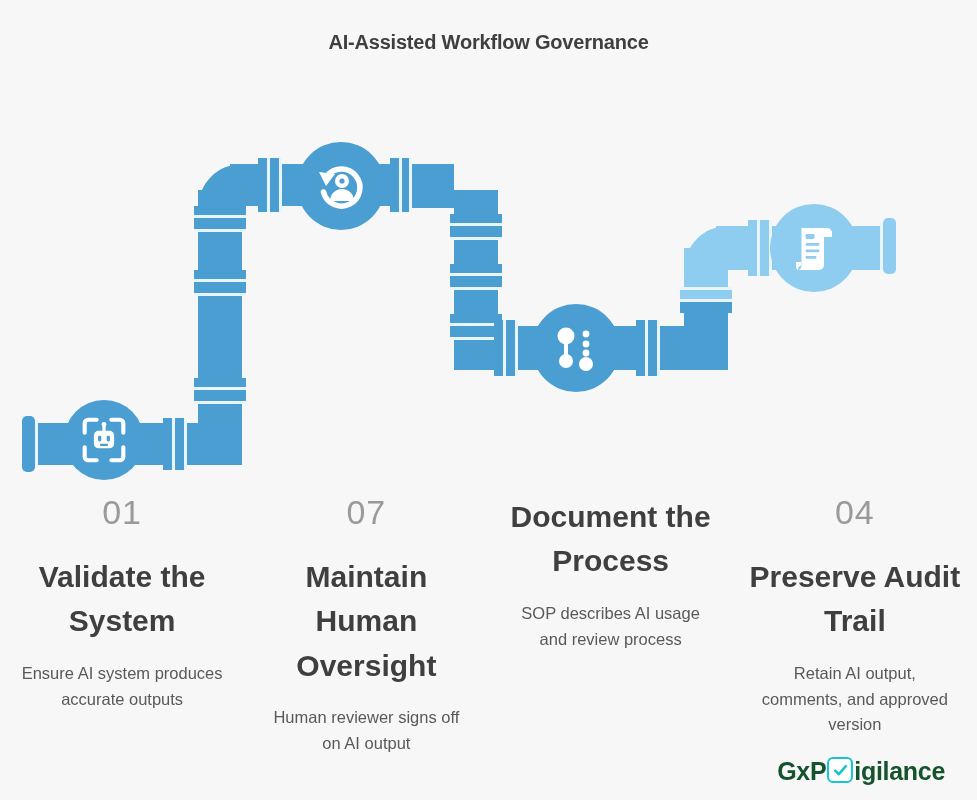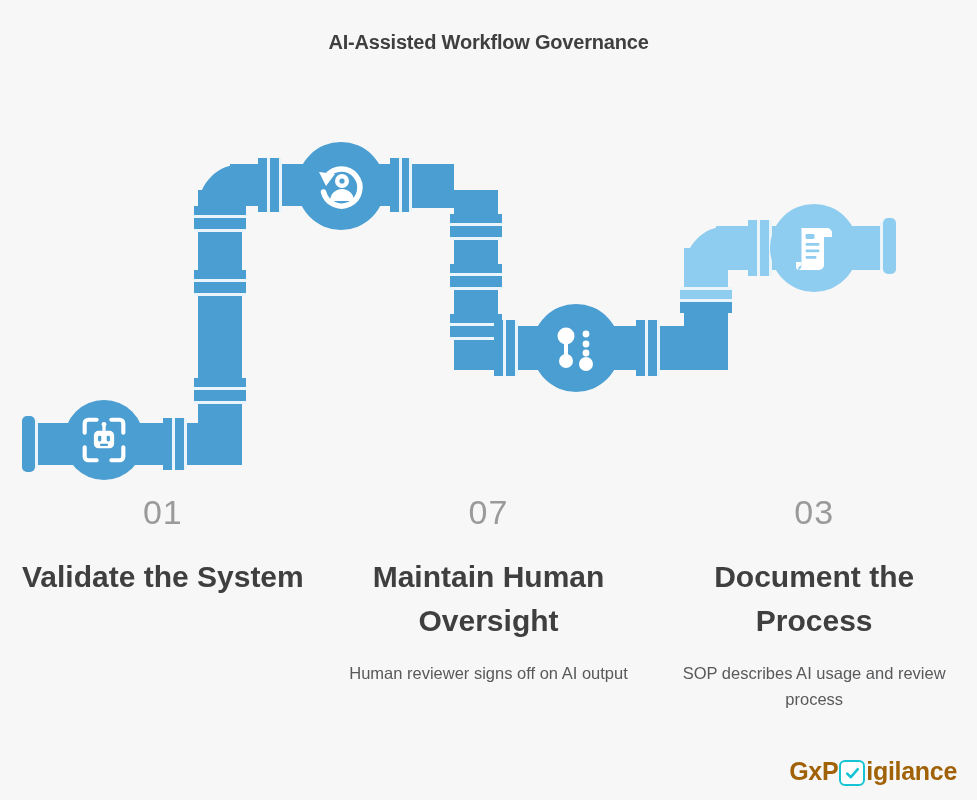--- a/index.html
+++ b/index.html
@@ -65,27 +65,27 @@
   }
   .step-desc {
     font-size: 16.5px;
     font-weight: normal;
     color: #58595b;
     line-height: 1.56;
     padding: 0 12px;
   }
   #logo {
     position: absolute;
-    right: 20px;
+    right: 32px;
     bottom: 14px;
     display: flex;
-    align-items: flex-end;
+    align-items: flex-start;
     font-size: 25px;
     font-weight: bold;
-    color: #a16207;
+    color: #14532d;
     letter-spacing: -0.3px;
   }
   #logo .lg-check {
     display: inline-flex;
     align-items: center;
     justify-content: center;
     width: 26px;
     height: 26px;
     margin: 0 1px;
     box-sizing: border-box;
@@ -287,30 +287,35 @@
       <g transform="translate(814,118)">
         <use href="#icon-scroll"></use>
       </g>
     </g>
   </svg>
 
   <div id="steps">
     <div class="step">
       <div class="step-num">01</div>
       <div class="step-title">Validate the System</div>
+      <div class="step-desc">Ensure AI system produces accurate outputs</div>
     </div>
     <div class="step">
       <div class="step-num">07</div>
       <div class="step-title">Maintain Human Oversight</div>
       <div class="step-desc">Human reviewer signs off on AI output</div>
     </div>
     <div class="step">
-      <div class="step-num">03</div>
       <div class="step-title">Document the Process</div>
       <div class="step-desc">SOP describes AI usage and review process</div>
+    </div>
+    <div class="step">
+      <div class="step-num">04</div>
+      <div class="step-title">Preserve Audit Trail</div>
+      <div class="step-desc">Retain AI output, comments, and approved version</div>
     </div>
   </div>
 
   <div id="logo">
     <span>GxP</span>
     <span class="lg-check">
       <svg width="15" height="15" viewBox="0 0 15 15" xmlns="http://www.w3.org/2000/svg">
         <path d="M 2.2,7.6 L 5.9,11.2 L 12.8,3.2" fill="none" stroke="#17c4d4" stroke-width="2.6" stroke-linecap="round" stroke-linejoin="round"></path>
       </svg>
     </span>

